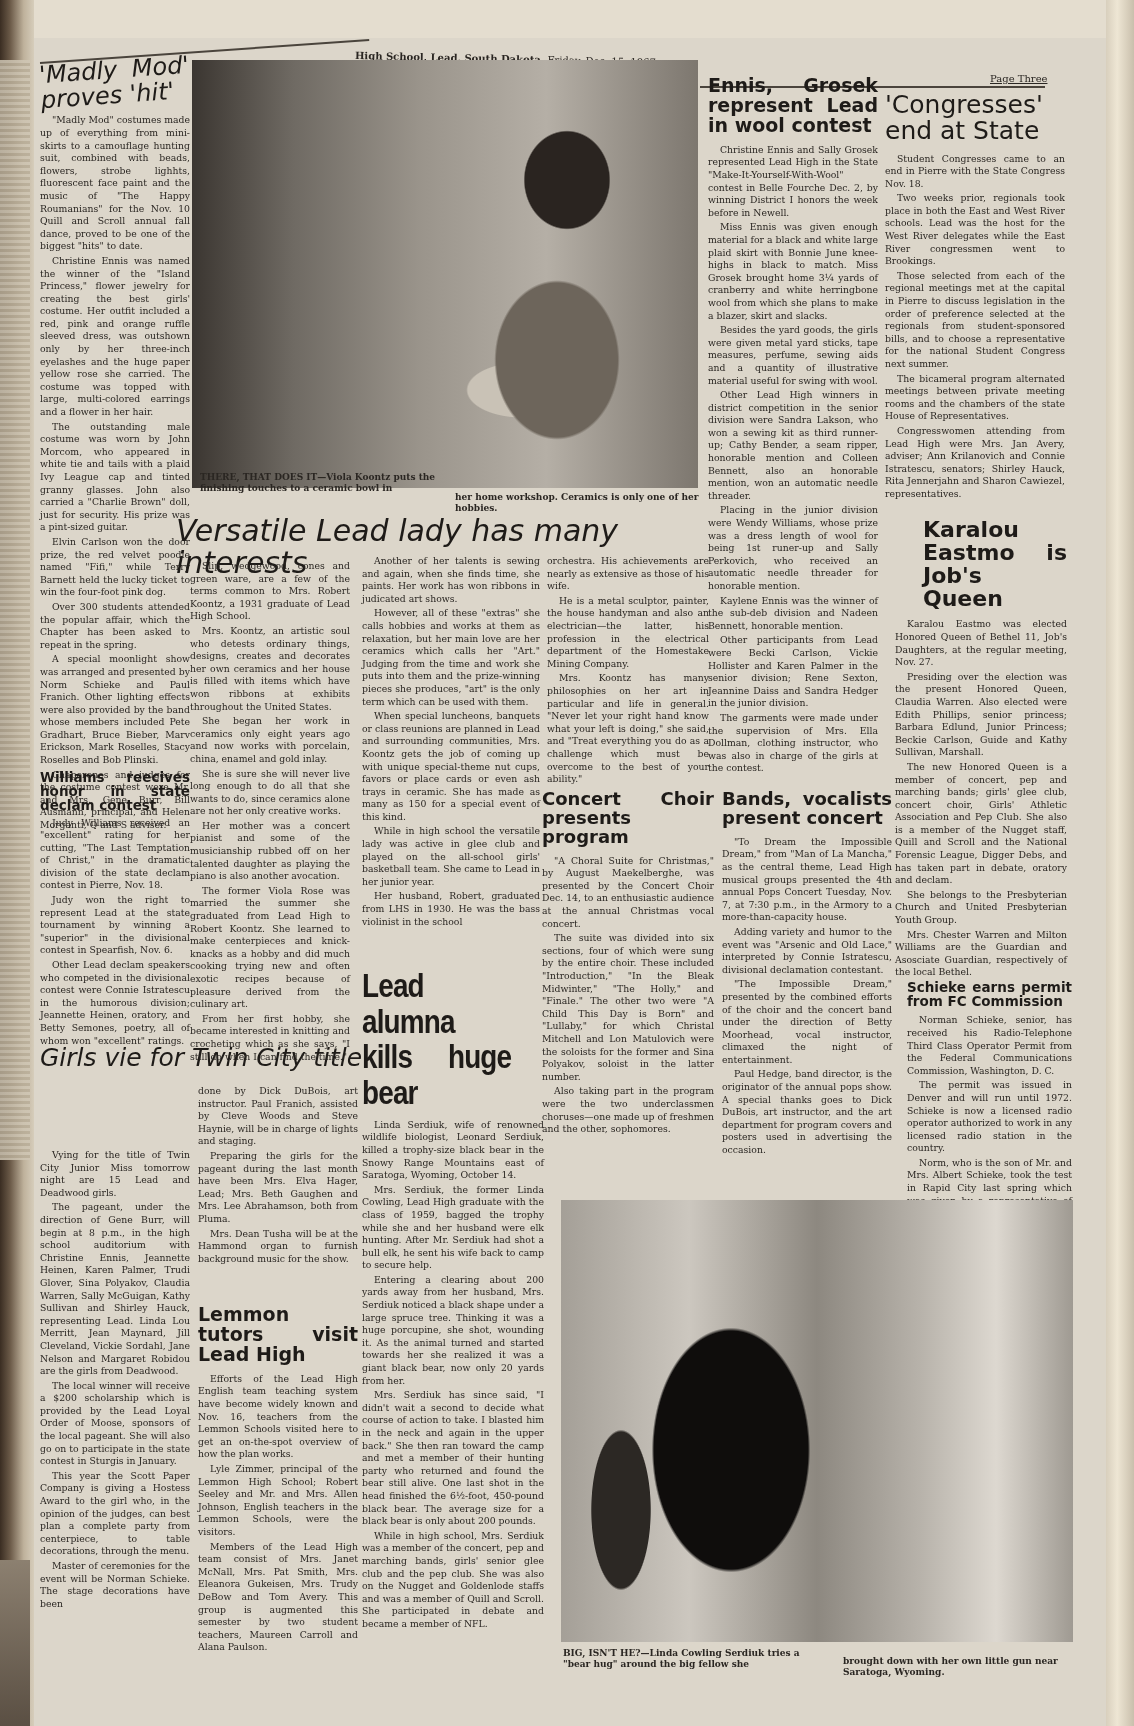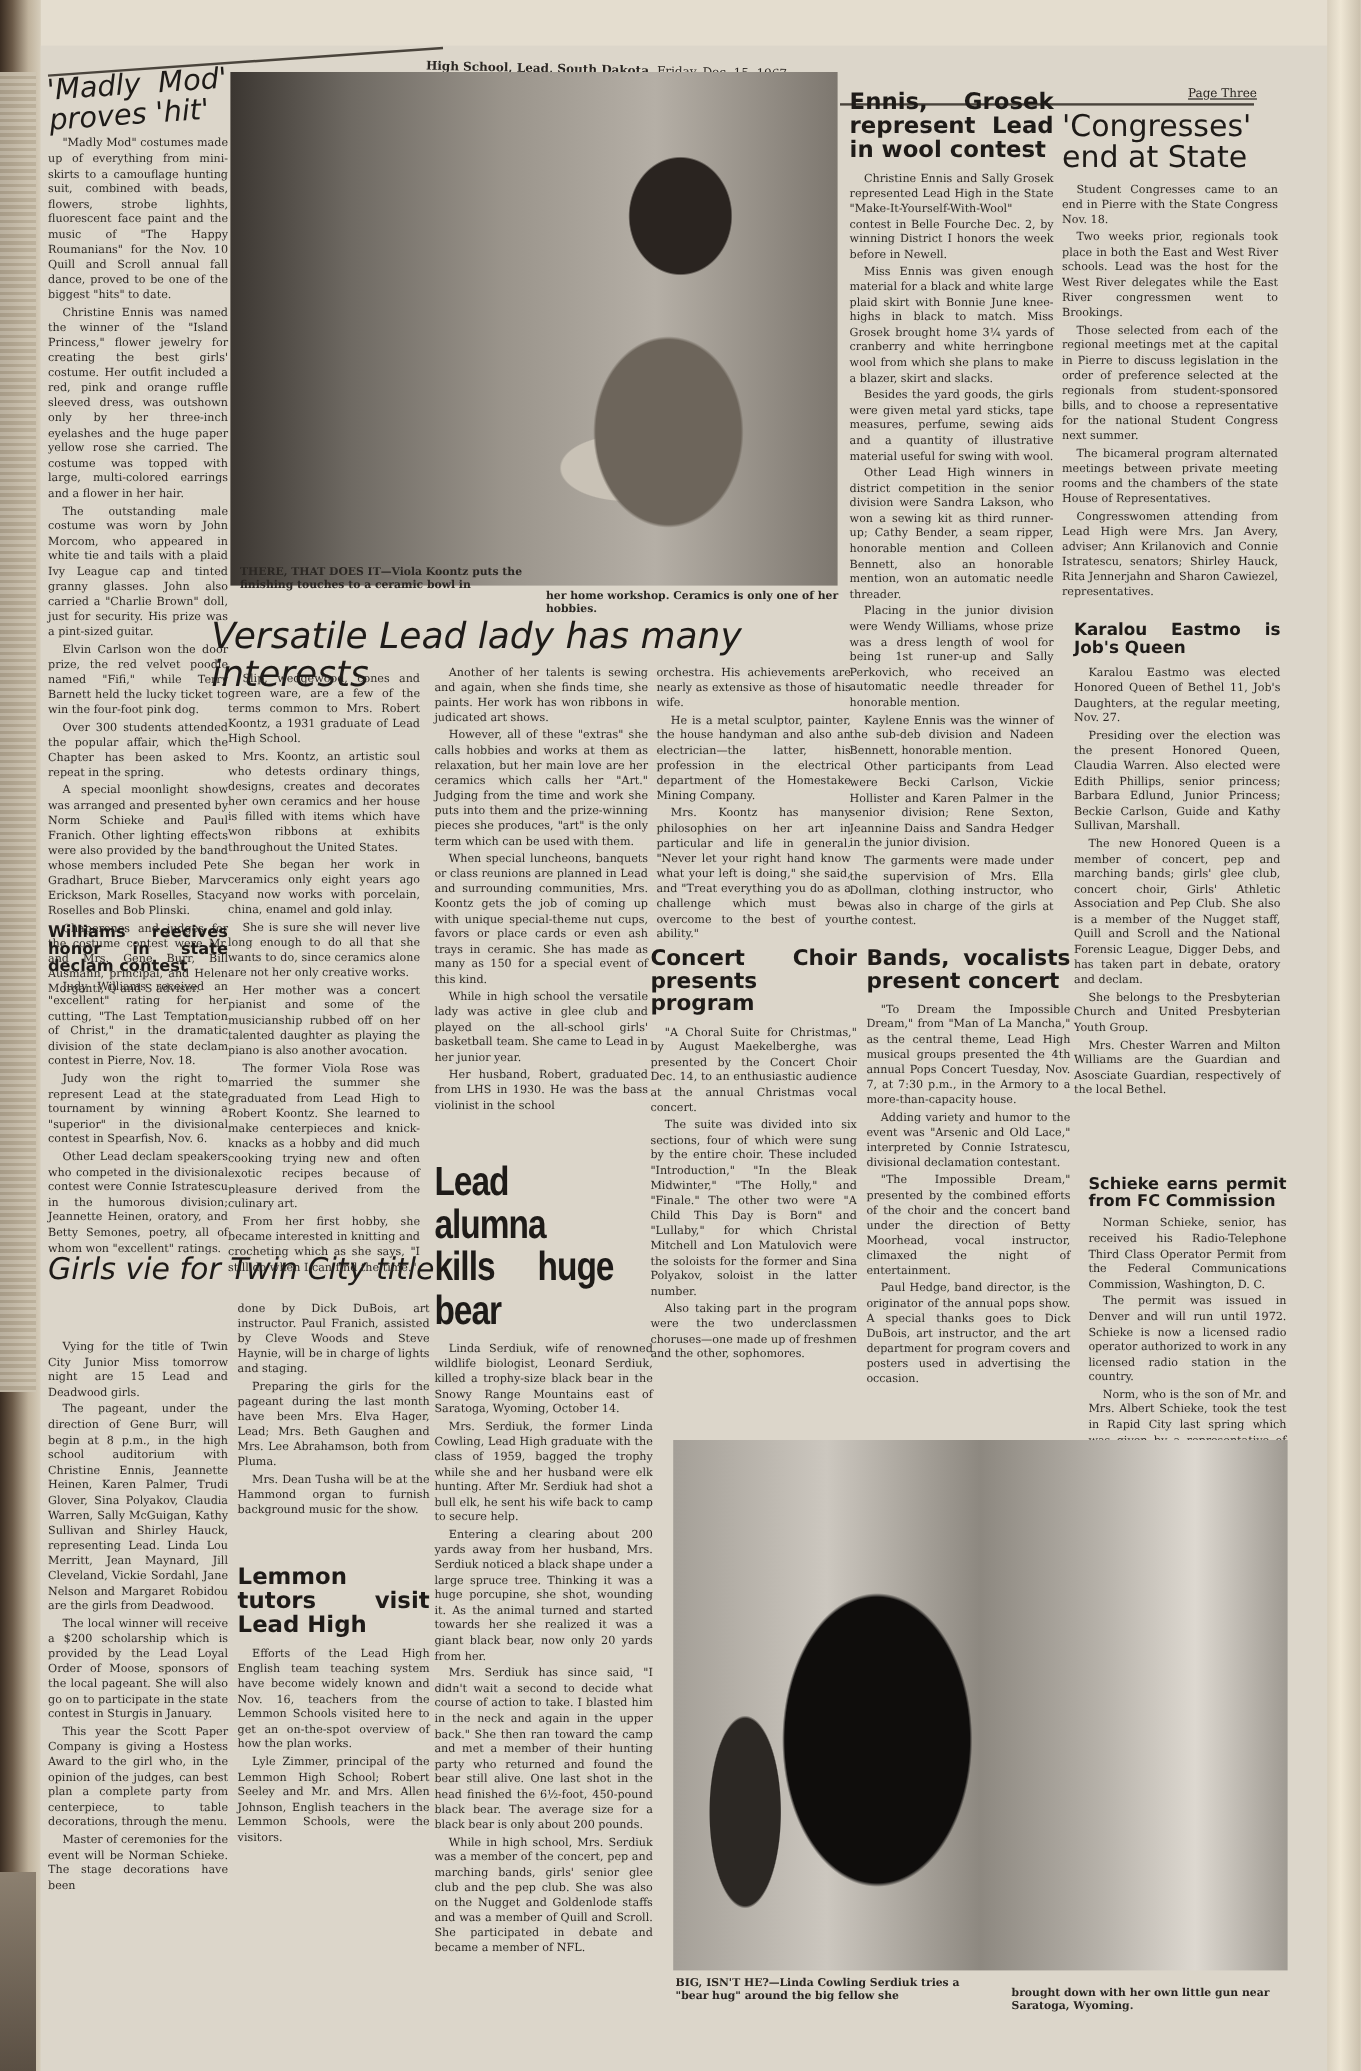--- a/index.html
+++ b/index.html
@@ -60,37 +60,38 @@
 <div class="col" style="left:40px;top:770px;width:150px;">
   <h3 class="hl" style="font-size:13.5px;margin-bottom:4px;">Williams reecives honor in state declam contest</h3>
   <p>Judy Williams received an "excellent" rating for her cutting, "The Last Temptation of Christ," in the dramatic division of the state declam contest in Pierre, Nov. 18.</p>
   <p>Judy won the right to represent Lead at the state tournament by winning a "superior" in the divisional contest in Spearfish, Nov. 6.</p>
   <p>Other Lead declam speakers who competed in the divisional contest were Connie Istratescu in the humorous division; Jeannette Heinen, oratory, and Betty Semones, poetry, all of whom won "excellent" ratings.</p>
 </div>
 
 <div class="col" style="left:40px;top:1045px;width:330px;">
   <h2 class="hl it" style="font-size:25px;margin-bottom:6px;">Girls vie for Twin City title</h2>
 </div>
-<div class="col" style="left:40px;top:1117px;width:150px;">
+<div class="col" style="left:40px;top:1149px;width:150px;">
   <p>Vying for the title of Twin City Junior Miss tomorrow night are 15 Lead and Deadwood girls.</p>
   <p>The pageant, under the direction of Gene Burr, will begin at 8 p.m., in the high school auditorium with Christine Ennis, Jeannette Heinen, Karen Palmer, Trudi Glover, Sina Polyakov, Claudia Warren, Sally McGuigan, Kathy Sullivan and Shirley Hauck, representing Lead. Linda Lou Merritt, Jean Maynard, Jill Cleveland, Vickie Sordahl, Jane Nelson and Margaret Robidou are the girls from Deadwood.</p>
   <p>The local winner will receive a $200 scholarship which is provided by the Lead Loyal Order of Moose, sponsors of the local pageant. She will also go on to participate in the state contest in Sturgis in January.</p>
   <p>This year the Scott Paper Company is giving a Hostess Award to the girl who, in the opinion of the judges, can best plan a complete party from centerpiece, to table decorations, through the menu.</p>
   <p>Master of ceremonies for the event will be Norman Schieke. The stage decorations have been</p>
 </div>
 <div class="col" style="left:198px;top:1085px;width:160px;">
   <p style="text-indent:0">done by Dick DuBois, art instructor. Paul Franich, assisted by Cleve Woods and Steve Haynie, will be in charge of lights and staging.</p>
   <p>Preparing the girls for the pageant during the last month have been Mrs. Elva Hager, Lead; Mrs. Beth Gaughen and Mrs. Lee Abrahamson, both from Pluma.</p>
   <p>Mrs. Dean Tusha will be at the Hammond organ to furnish background music for the show.</p>
 </div>
 
 <div class="col" style="left:198px;top:1305px;width:160px;">
   <h3 class="hl" style="font-size:19px;margin-bottom:8px;">Lemmon tutors visit Lead High</h3>
   <p>Efforts of the Lead High English team teaching system have become widely known and Nov. 16, teachers from the Lemmon Schools visited here to get an on-the-spot overview of how the plan works.</p>
   <p>Lyle Zimmer, principal of the Lemmon High School; Robert Seeley and Mr. and Mrs. Allen Johnson, English teachers in the Lemmon Schools, were the visitors.</p>
+  <p>Members of the Lead High team consist of Mrs. Janet McNall, Mrs. Pat Smith, Mrs. Eleanora Gukeisen, Mrs. Trudy DeBow and Tom Avery. This group is augmented this semester by two student teachers, Maureen Carroll and Alana Paulson.</p>
 </div>
 
 <div class="photo ph-koontz"></div>
 <div class="caption" style="left:200px;top:472px;width:245px;">THERE, THAT DOES IT—Viola Koontz puts the finishing touches to a ceramic bowl in</div>
 <div class="caption" style="left:455px;top:492px;width:245px;">her home workshop. Ceramics is only one of her hobbies.</div>
 
 <h1 class="hl it" style="position:absolute;left:176px;top:515px;width:520px;font-size:30px;">Versatile Lead lady has many interests</h1>
 
 <div class="col" style="left:190px;top:560px;width:160px;">
   <p>Slip, wedgewood, cones and green ware, are a few of the terms common to Mrs. Robert Koontz, a 1931 graduate of Lead High School.</p>
@@ -138,21 +139,21 @@
 <div class="col" style="left:885px;top:92px;width:180px;">
   <h2 class="hl" style="font-size:25px;font-weight:normal;margin-bottom:8px;">'Congresses' end at State</h2>
   <p>Student Congresses came to an end in Pierre with the State Congress Nov. 18.</p>
   <p>Two weeks prior, regionals took place in both the East and West River schools. Lead was the host for the West River delegates while the East River congressmen went to Brookings.</p>
   <p>Those selected from each of the regional meetings met at the capital in Pierre to discuss legislation in the order of preference selected at the regionals from student-sponsored bills, and to choose a representative for the national Student Congress next summer.</p>
   <p>The bicameral program alternated meetings between private meeting rooms and the chambers of the state House of Representatives.</p>
   <p>Congresswomen attending from Lead High were Mrs. Jan Avery, adviser; Ann Krilanovich and Connie Istratescu, senators; Shirley Hauck, Rita Jennerjahn and Sharon Cawiezel, representatives.</p>
 </div>
 
 <div class="col" style="left:895px;top:518px;width:172px;">
-  <h3 class="hl" style="font-size:14px;margin-bottom:8px;">Karalou Eastmo is Job's Queen</h3>
+  <h3 class="hl" style="font-size:22px;margin-bottom:8px;margin-left:28px;">Karalou Eastmo is Job's Queen</h3>
   <p>Karalou Eastmo was elected Honored Queen of Bethel 11, Job's Daughters, at the regular meeting, Nov. 27.</p>
   <p>Presiding over the election was the present Honored Queen, Claudia Warren. Also elected were Edith Phillips, senior princess; Barbara Edlund, Junior Princess; Beckie Carlson, Guide and Kathy Sullivan, Marshall.</p>
   <p>The new Honored Queen is a member of concert, pep and marching bands; girls' glee club, concert choir, Girls' Athletic Association and Pep Club. She also is a member of the Nugget staff, Quill and Scroll and the National Forensic League, Digger Debs, and has taken part in debate, oratory and declam.</p>
   <p>She belongs to the Presbyterian Church and United Presbyterian Youth Group.</p>
   <p>Mrs. Chester Warren and Milton Williams are the Guardian and Asosciate Guardian, respectively of the local Bethel.</p>
 </div>
 
 <div class="col" style="left:907px;top:934px;width:165px;margin-top:46px;">
   <h3 class="hl" style="font-size:13.5px;margin-bottom:6px;">Schieke earns permit from FC Commission</h3>
   <p>Norman Schieke, senior, has received his Radio-Telephone Third Class Operator Permit from the Federal Communications Commission, Washington, D. C.</p>

